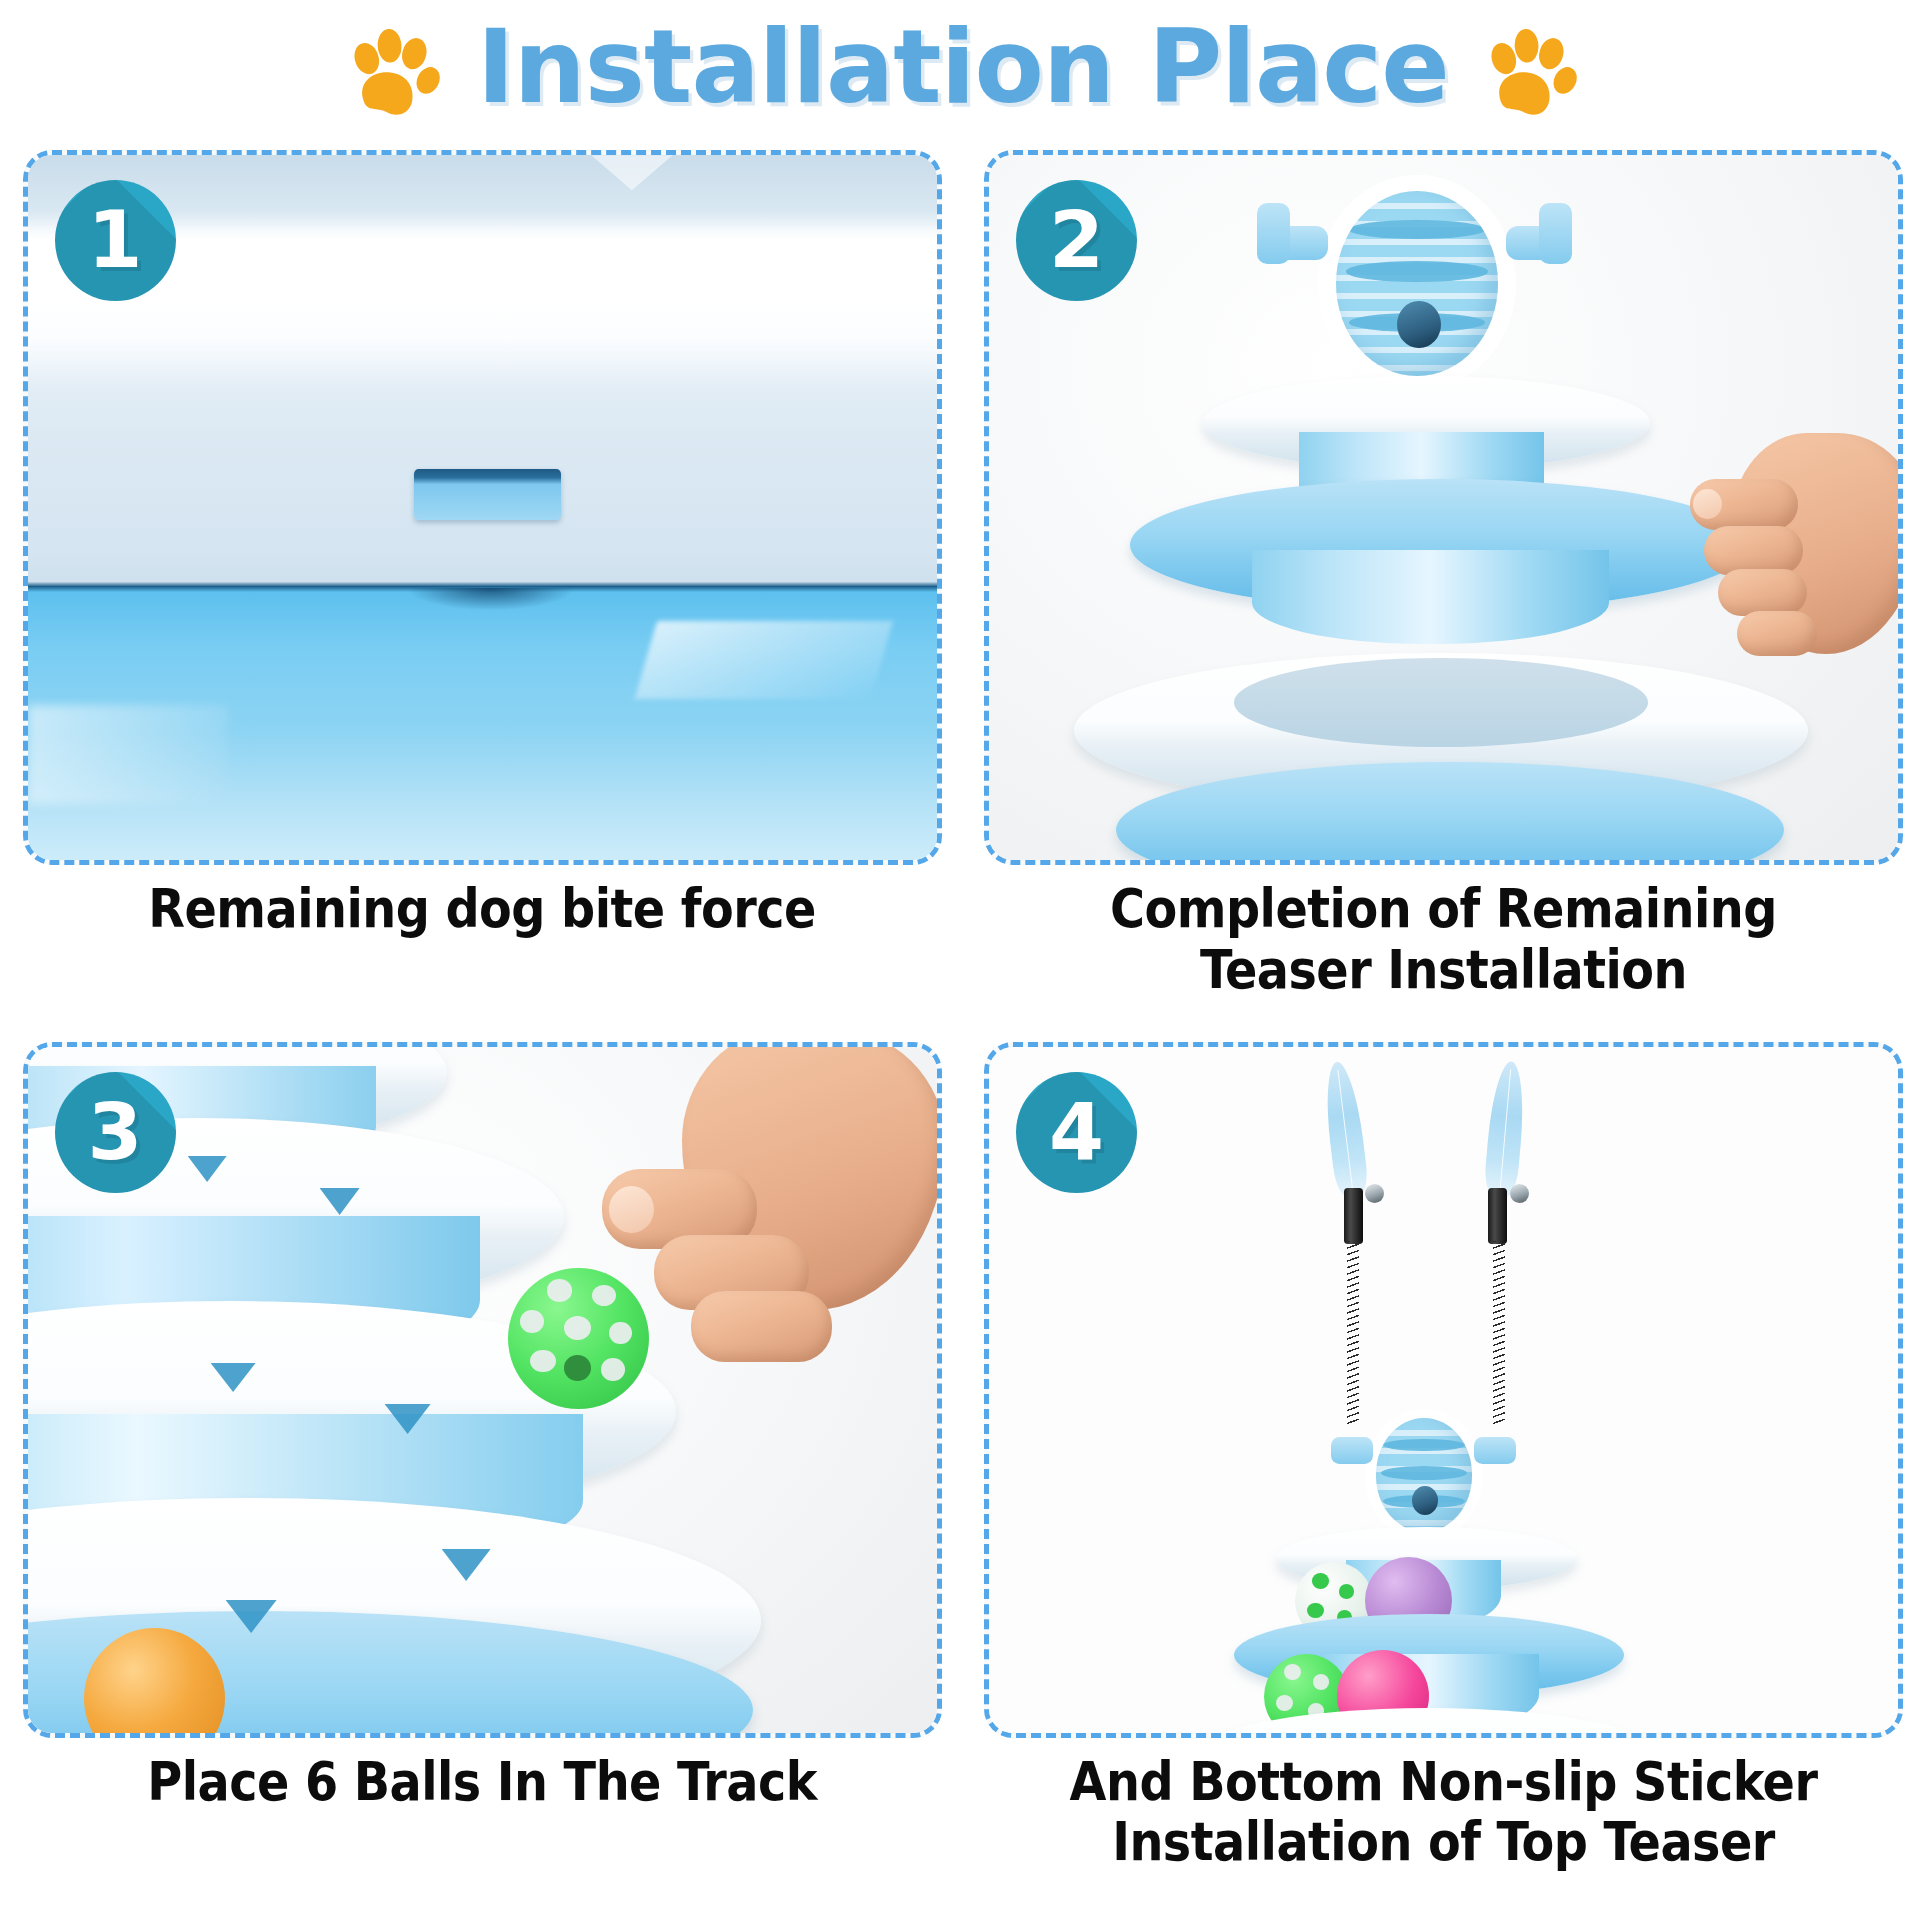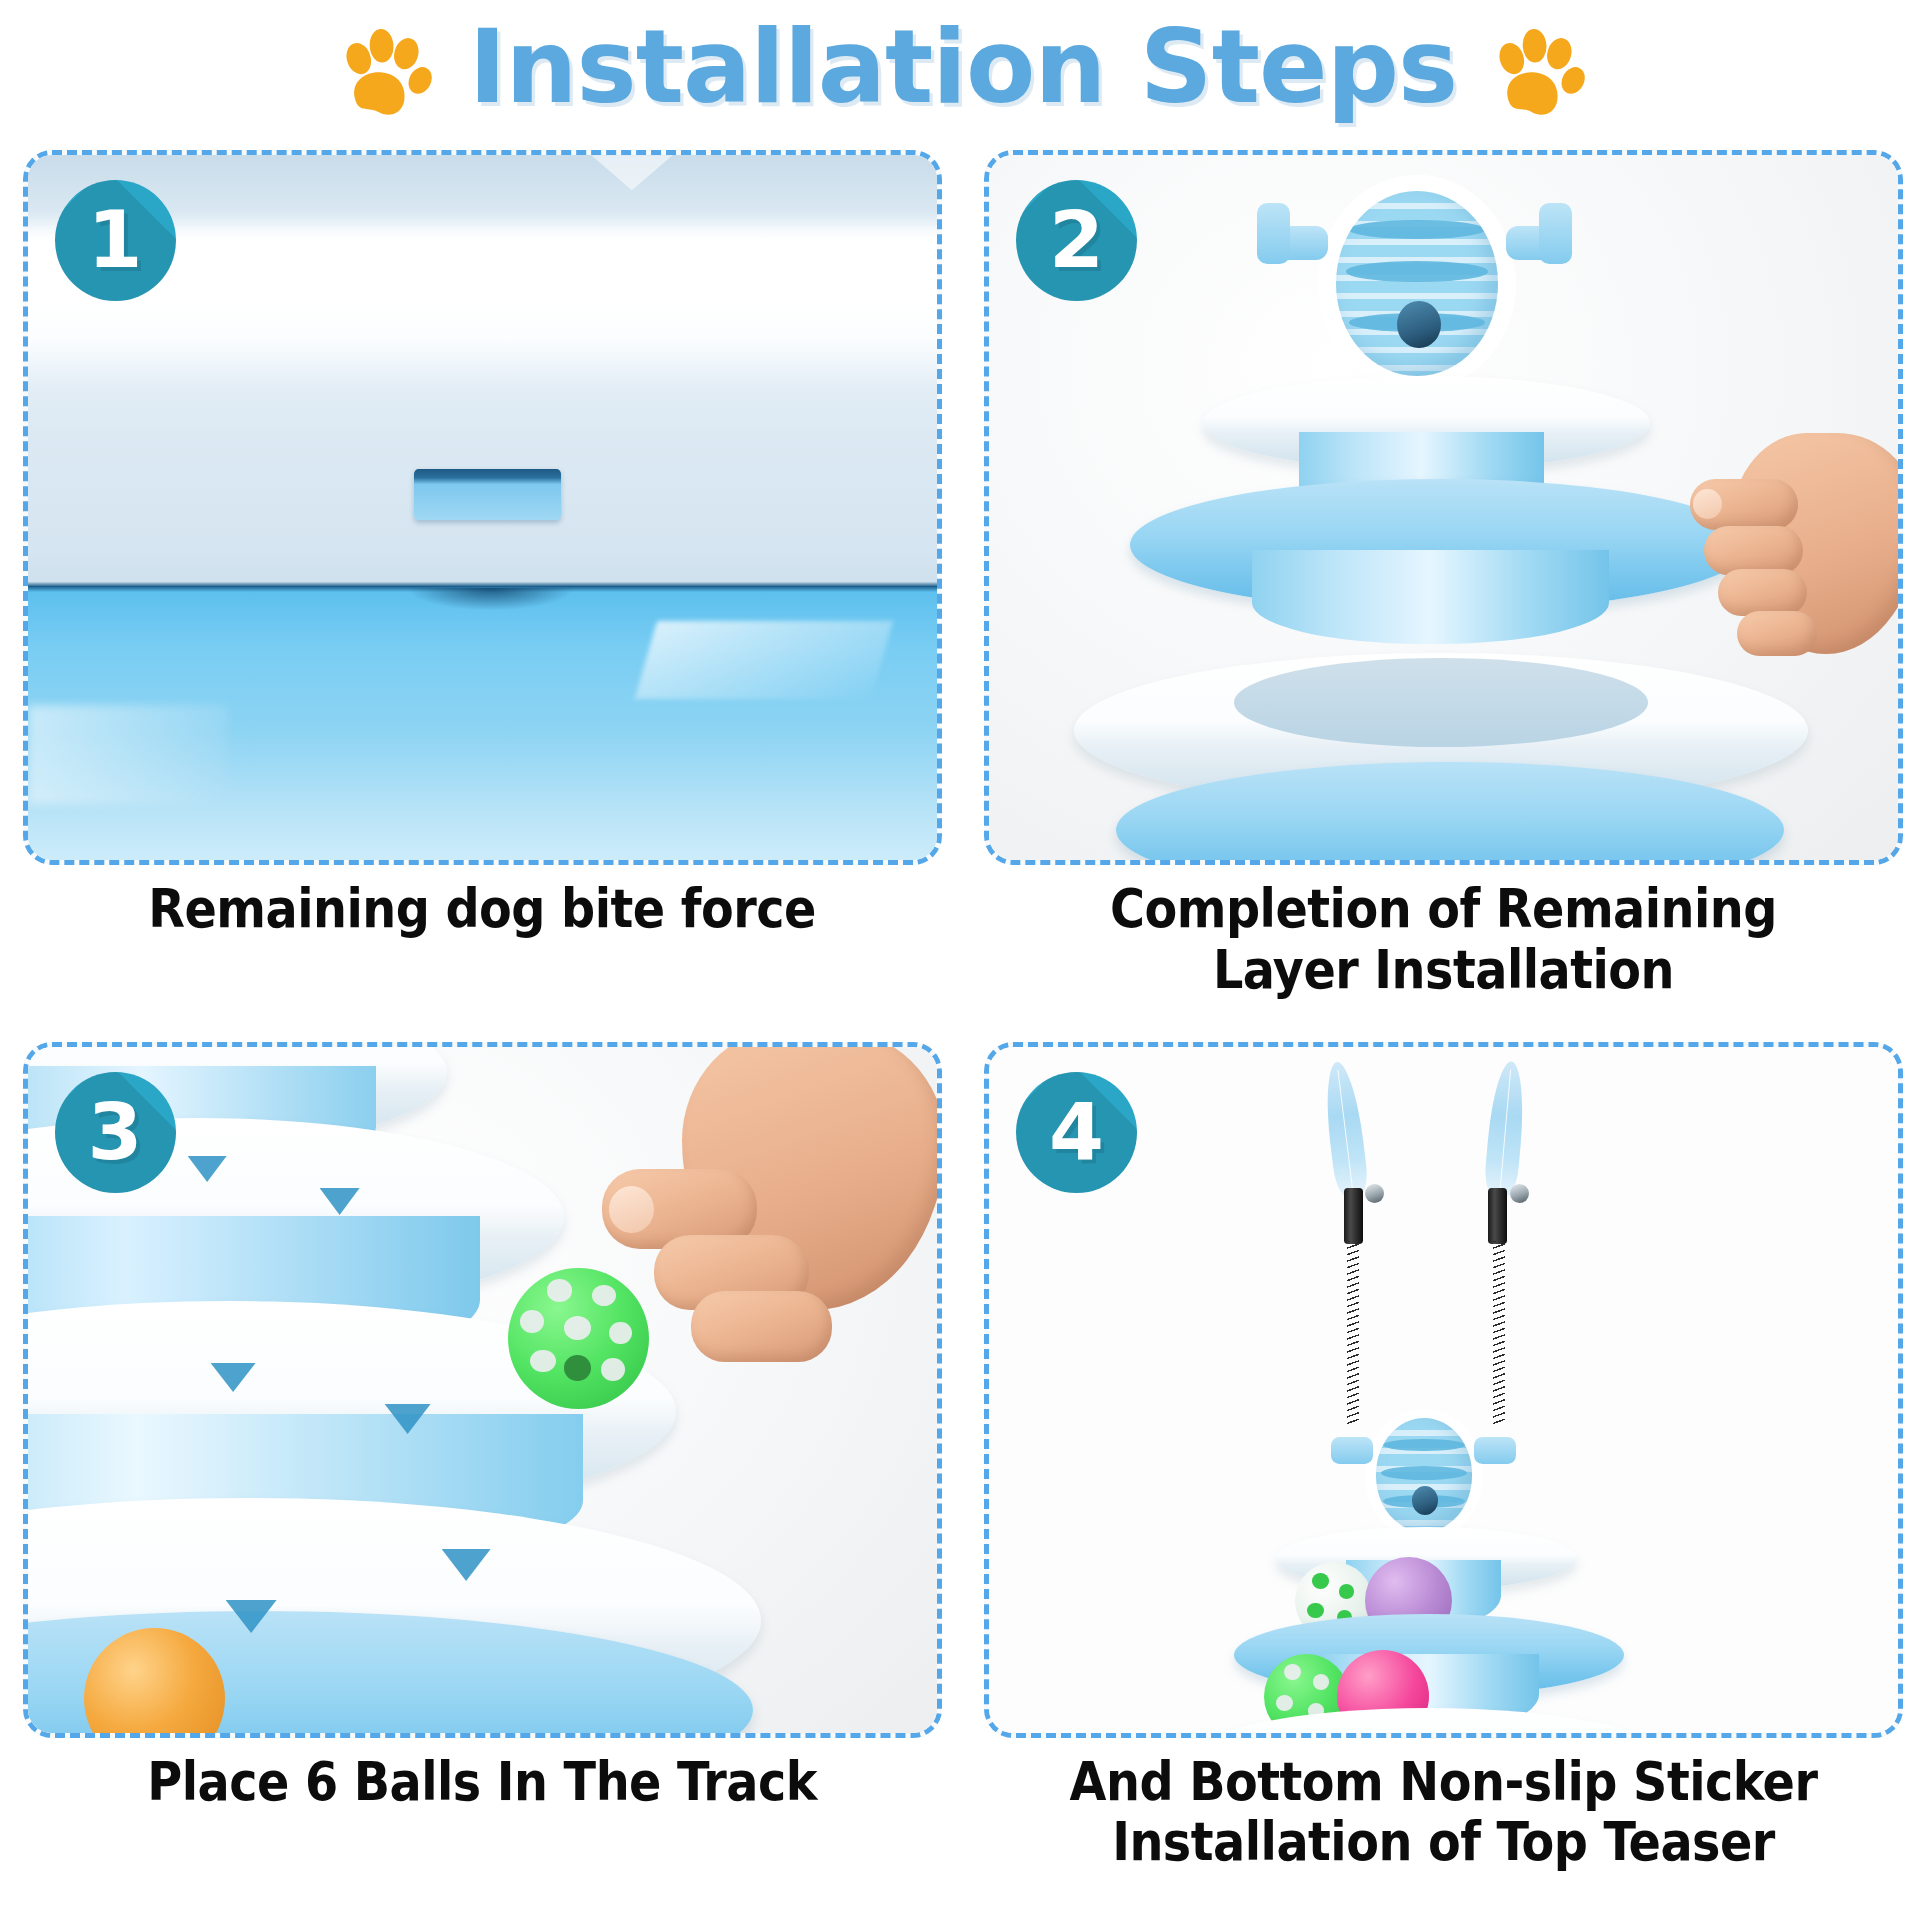--- a/index.html
+++ b/index.html
@@ -335,21 +335,21 @@
   <div class="paw">
     <svg viewBox="0 0 100 100" aria-hidden="true">
       <ellipse cx="22" cy="38" rx="12" ry="16" fill="#F5A81C" transform="rotate(-18 22 38)"></ellipse>
       <ellipse cx="45" cy="25" rx="12" ry="17" fill="#F5A81C" transform="rotate(-4 45 25)"></ellipse>
       <ellipse cx="70" cy="33" rx="12" ry="16" fill="#F5A81C" transform="rotate(16 70 33)"></ellipse>
       <ellipse cx="84" cy="60" rx="11" ry="14" fill="#F5A81C" transform="rotate(28 84 60)"></ellipse>
       <path d="M18 78 C14 60 30 50 46 52 C62 54 70 66 68 80 C66 94 52 98 42 92 C32 86 22 94 18 78 Z" fill="#F5A81C"></path>
     </svg>
   </div>
 
-  <div class="title">Installation Steps</div>
+  <div class="title">Installation Place</div>
 
   <div class="paw">
     <svg viewBox="0 0 100 100" aria-hidden="true">
       <ellipse cx="22" cy="38" rx="12" ry="16" fill="#F5A81C" transform="rotate(-18 22 38)"></ellipse>
       <ellipse cx="45" cy="25" rx="12" ry="17" fill="#F5A81C" transform="rotate(-4 45 25)"></ellipse>
       <ellipse cx="70" cy="33" rx="12" ry="16" fill="#F5A81C" transform="rotate(16 70 33)"></ellipse>
       <ellipse cx="84" cy="60" rx="11" ry="14" fill="#F5A81C" transform="rotate(28 84 60)"></ellipse>
       <path d="M18 78 C14 60 30 50 46 52 C62 54 70 66 68 80 C66 94 52 98 42 92 C32 86 22 94 18 78 Z" fill="#F5A81C"></path>
     </svg>
   </div>
@@ -417,21 +417,21 @@
 
       <div class="disc blue" style="left:127px; top:607px; width:668px; height:136px;"></div>
 
       <div class="badge">
         <div class="shadow"></div>
         <div class="num">2</div>
       </div>
     </div>
     <div class="caption">
       <span class="ln">Completion of Remaining</span>
-      <span class="ln">Layer Installation</span>
+      <span class="ln">Teaser Installation</span>
     </div>
   </div>
 
   <div class="step step-3">
     <div class="photo">
       <div class="scene-bg"></div>
 
       <div class="disc white" style="left:-122px; top:-52px; width:541px; height:155px;"></div>
       <div class="column" style="left:-56px; top:19px; width:404px; height:113px; border-radius:0 0 46% 46%/0 0 46% 46%;
                   background:linear-gradient(90deg,#a8dcf3,#e4f5ff 42%,#8bcfee);"></div>

